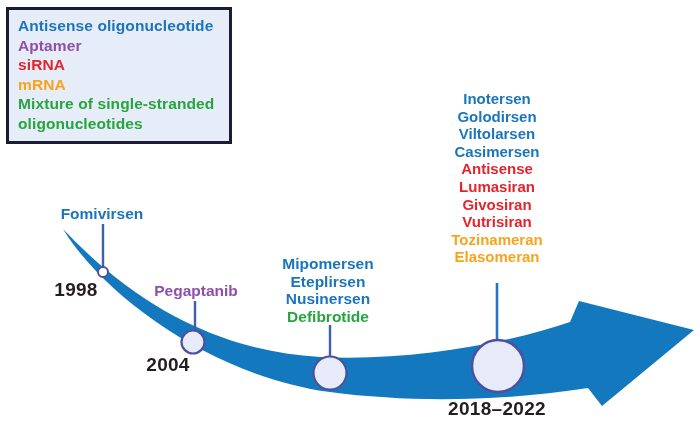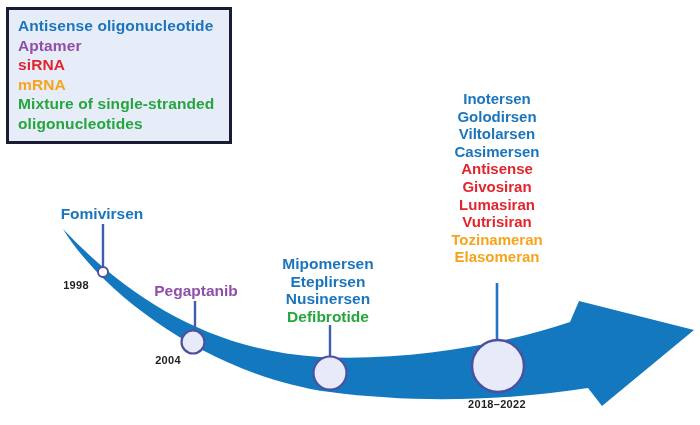--- a/index.html
+++ b/index.html
@@ -13,21 +13,21 @@
     background:#e7edf8;border:3px solid #1b1b33;padding:6px 9px 7px 9px;
   }
   .legend .legend-item{
     font-size:15.5px;line-height:19.6px;letter-spacing:.1px;
   }
   .drugs{position:absolute;text-align:center;}
   .drug{font-size:15px;line-height:17.6px;white-space:nowrap;}
   .drugs.mid .drug{font-size:15.5px;}
   .drugs.single .drug{font-size:15.5px;}
   .year{
-    position:absolute;text-align:center;color:#231f20;font-size:11px;
+    position:absolute;text-align:center;color:#231f20;font-size:19px;
     letter-spacing:.3px;white-space:nowrap;
   }
 </style>
 </head>
 <body>
 
 <div class="canvas">
 
   <svg class="layer" viewBox="0 0 700 425" aria-hidden="true">
     <path d="M 63 229
@@ -90,23 +90,23 @@
       <div class="drug" style="color: rgb(27, 117, 188);">Inotersen</div>
 
       <div class="drug" style="color: rgb(27, 117, 188);">Golodirsen</div>
 
       <div class="drug" style="color: rgb(27, 117, 188);">Viltolarsen</div>
 
       <div class="drug" style="color: rgb(27, 117, 188);">Casimersen</div>
 
       <div class="drug" style="color: rgb(227, 36, 44);">Antisense</div>
 
+      <div class="drug" style="color: rgb(227, 36, 44);">Lumasiran</div>
+
       <div class="drug" style="color: rgb(227, 36, 44);">Givosiran</div>
-
-      <div class="drug" style="color: rgb(227, 36, 44);">Lumasiran</div>
 
 
       <div class="drug" style="color: rgb(227, 36, 44);">Vutrisiran</div>
 
       <div class="drug" style="color: rgb(246, 164, 29);">Tozinameran</div>
 
       <div class="drug" style="color: rgb(246, 164, 29);">Elasomeran</div>
     </div>
   <div class="year" style="left:422px;top:398px;width:150px;">2018–2022</div>
 

